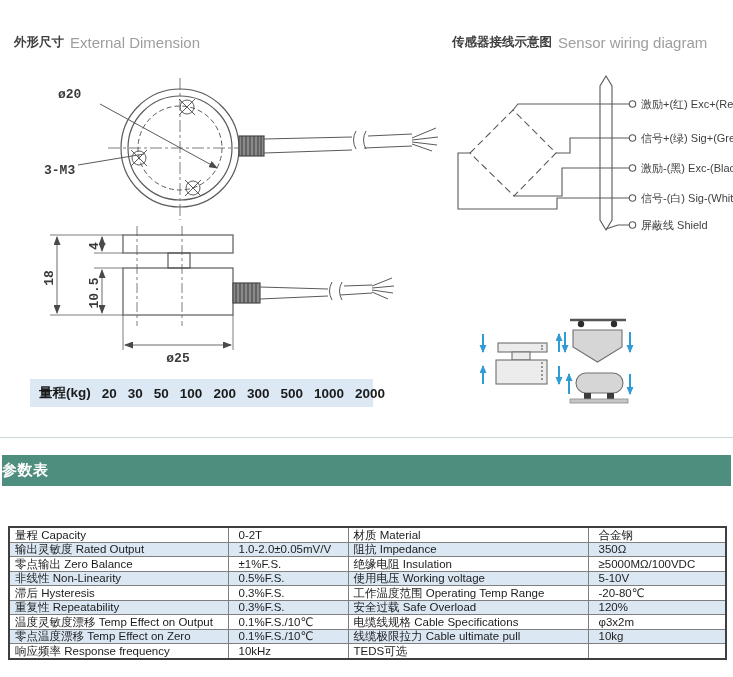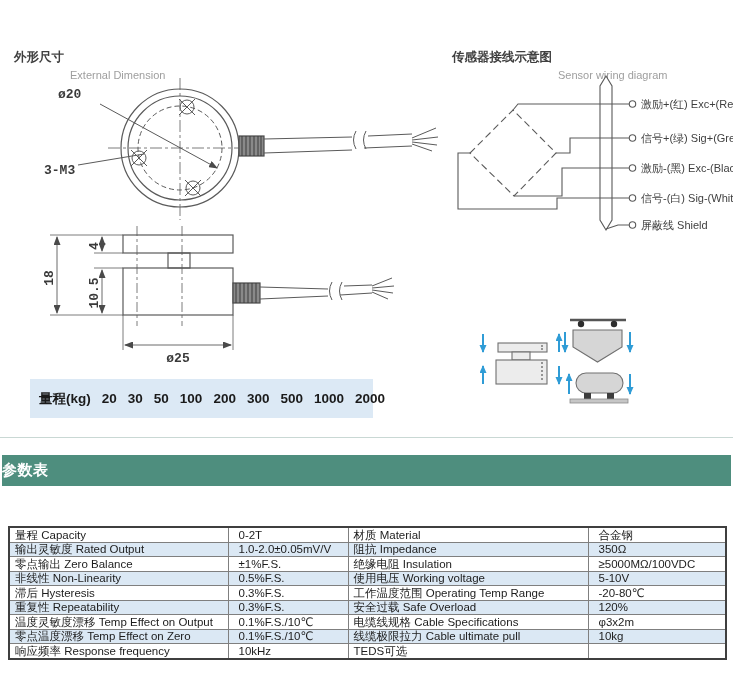--- a/index.html
+++ b/index.html
@@ -1,25 +1,25 @@
 <!DOCTYPE html>
 <html><head>
 <meta charset="utf-8">
 <style>
   html,body{margin:0;padding:0;background:#fff;}
   .page{position:relative;width:733px;height:677px;background:#fff;overflow:hidden;
         font-family:"Liberation Sans","DejaVu Sans",sans-serif;color:#222;}
   .abs{position:absolute;}
-  .sec-title{position:absolute;display:flex;gap:6px;align-items:center;white-space:nowrap;}
+  .sec-title{position:absolute;display:flex;gap:6px;align-items:flex-end;white-space:nowrap;}
   .sec-title .zh{font-weight:bold;font-size:12.5px;color:#3f3f3f;}
-  .sec-title .en{font-size:11px;color:#9e9e9e;margin-top:35px;}
+  .sec-title .en{font-size:15px;color:#9e9e9e;}
   svg text.dim{font-family:"Liberation Mono","DejaVu Sans Mono",monospace;font-weight:bold;
                font-size:13px;fill:#3a3a3a;}
   svg text.wire{font-family:"Liberation Sans","DejaVu Sans",sans-serif;font-size:11px;fill:#3f3f3f;}
-  .cap-strip{position:absolute;left:30px;top:379px;width:343px;height:39px;background:#dce9f5;
+  .cap-strip{position:absolute;left:30px;top:379px;width:343px;height:28px;background:#dce9f5;
              display:flex;align-items:center;gap:11px;padding-left:9px;box-sizing:border-box;
              font-size:13.5px;font-weight:bold;color:#1a1a1a;white-space:nowrap;}
   .hairline{position:absolute;left:0;top:437px;width:733px;height:1px;background:#c9d8d4;}
   .green-bar{position:absolute;left:2px;top:455px;width:729px;height:31px;background:#4e8e7e;
              display:flex;align-items:center;justify-content:space-between;gap:9px;
              color:#fff;font-size:15px;font-weight:600;letter-spacing:.5px;}
   .tbl-wrap{position:absolute;left:8px;top:497px;width:717px;}
   table.params{border-collapse:collapse;table-layout:fixed;width:717px;
                border:2px solid #3f3f3f;font-size:11.5px;color:#1c1c1c;margin-top:29px;}
   table.params td{border:1px solid #7f7f7f;height:13.5px;padding:0 5px;white-space:nowrap;

